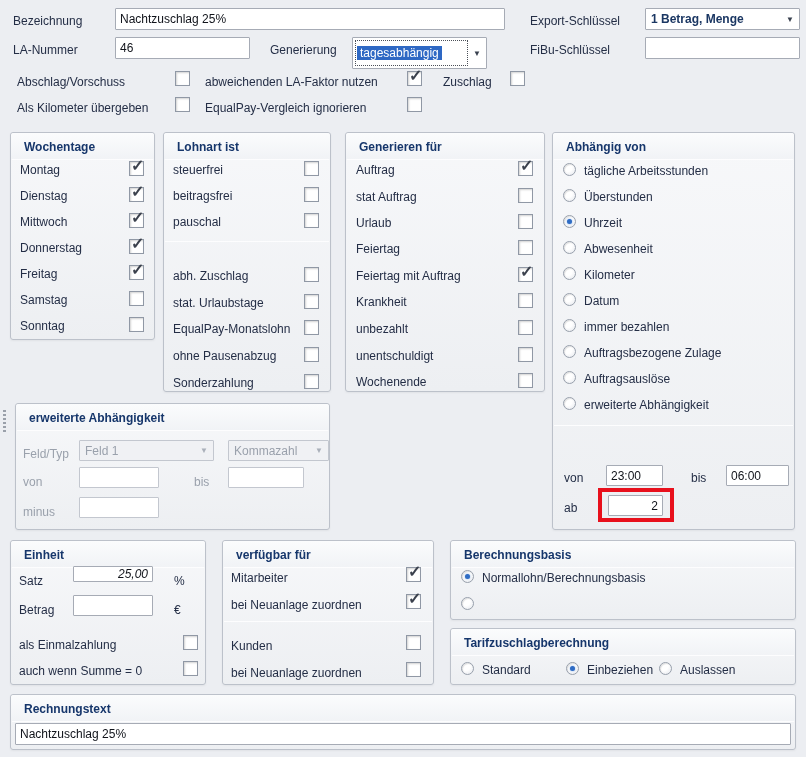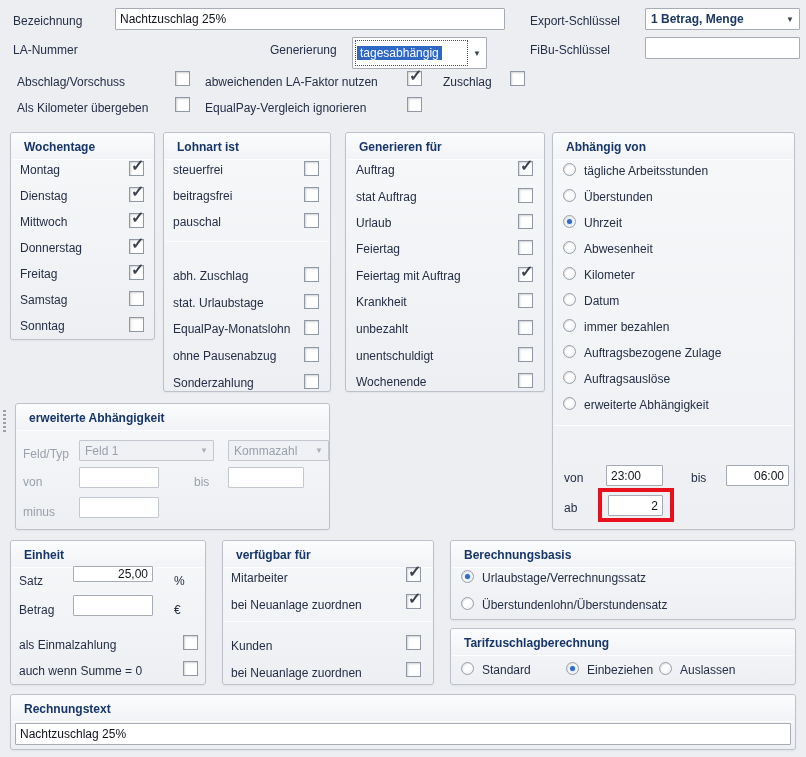--- a/index.html
+++ b/index.html
@@ -40,20 +40,21 @@
 
   <span class="lbl" style="left:13px;top:14px">Bezeichnung</span>
   <input class="tin" style="left: 115px; top: 8px; width: 390px; height: 22px;" value="Nachtzuschlag 25%">
   <span class="lbl" style="left:530px;top:14px">Export-Schlüssel</span>
   <div class="combo" style="left:645px;top:8px;width:155px;height:22px">
     <span class="val bold">1 Betrag, Menge</span>
     <span class="arrow">▼</span>
   </div>
 
   <span class="lbl" style="left:13px;top:43px">LA-Nummer</span>
+  <input class="tin" style="left: 115px; top: 37px; width: 135px; height: 22px;" value="46">
   <span class="lbl" style="left:270px;top:43px">Generierung</span>
   <div class="combo" style="left:352px;top:37px;width:135px;height:32px">
     <span class="focusring">
         <span class="seltext">tagesabhängig</span>
       </span>
     <span class="arrow">▼</span>
   </div>
   <span class="lbl" style="left:530px;top:43px">FiBu-Schlüssel</span>
   <input class="tin" style="left: 645px; top: 37px; width: 155px; height: 22px;" value="">
 
@@ -153,21 +154,21 @@
     <span class="rb" style="left:10px;top:212px"></span>
       <span class="lbl" style="left:31px;top:213px">Auftragsbezogene Zulage</span>
     <span class="rb" style="left:10px;top:238px"></span>
       <span class="lbl" style="left:31px;top:239px">Auftragsauslöse</span>
     <span class="rb" style="left:10px;top:264px"></span>
       <span class="lbl" style="left:31px;top:265px">erweiterte Abhängigkeit</span>
     <span class="sep" style="top:292px"></span>
     <span class="lbl" style="left:11px;top:338px">von</span>
     <input class="tin" style="left: 53px; top: 332px; width: 57px; height: 21px;" value="23:00">
     <span class="lbl" style="left:138px;top:338px">bis</span>
-    <input class="tin" style="left: 173px; top: 332px; width: 63px; height: 21px; text-align: right;" value="06:00">
+    <input class="tin" style="left: 173px; top: 332px; width: 63px; height: 21px;" value="06:00">
     <span class="lbl" style="left:11px;top:368px">ab</span>
     <input class="tin ra" style="left: 55px; top: 362px; width: 55px; height: 21px;" value="2">
     <span class="redbox" style="left:45px;top:355px;width:76px;height:34px"></span>
   </div>
 
   <span class="handle" style="left:3px;top:410px;height:24px"></span>
   <div class="gb" style="left:15px;top:403px;width:315px;height:127px">
     <span class="hdr">erweiterte Abhängigkeit</span>
     <span class="sep gb-sep"></span>
     <span class="lbl dis" style="left:7px;top:43px">Feld/Typ</span>
@@ -184,21 +185,21 @@
     <span class="lbl dis" style="left:178px;top:71px">bis</span>
     <input class="tin dis" style="left: 212px; top: 63px; width: 76px; height: 21px;" value="">
     <span class="lbl dis" style="left:7px;top:101px">minus</span>
     <input class="tin dis" style="left: 63px; top: 93px; width: 80px; height: 21px;" value="">
   </div>
 
   <div class="gb" style="left:10px;top:540px;width:196px;height:145px">
     <span class="hdr">Einheit</span>
     <span class="sep gb-sep"></span>
     <span class="lbl" style="left:8px;top:33px">Satz</span>
-    <input class="tin ra" style="left: 62px; top: 25px; width: 80px; height: 16px;" value="25,00">
+    <input class="tin ra" style="left: 62px; top: 25px; width: 80px; height: 16px; font-style: italic;" value="25,00">
     <span class="unit" style="left:163px;top:33px">%</span>
     <span class="lbl" style="left:8px;top:62px">Betrag</span>
     <input class="tin" style="left: 62px; top: 54px; width: 80px; height: 21px;" value="">
     <span class="unit" style="left:163px;top:62px">€</span>
     <span class="lbl" style="left:8px;top:97px">als Einmalzahlung</span>
     <span class="cb" style="left:172px;top:94px"></span>
     <span class="lbl" style="left:8px;top:123px">auch wenn Summe = 0</span>
     <span class="cb" style="left:172px;top:120px"></span>
   </div>
 
@@ -213,23 +214,22 @@
     <span class="lbl" style="left:8px;top:98px">Kunden</span>
       <span class="cb" style="left:183px;top:94px"></span>
     <span class="lbl" style="left:8px;top:125px">bei Neuanlage zuordnen</span>
       <span class="cb" style="left:183px;top:121px"></span>
   </div>
 
   <div class="gb" style="left:450px;top:540px;width:346px;height:80px">
     <span class="hdr">Berechnungsbasis</span>
     <span class="sep gb-sep"></span>
     <span class="rb on" style="left:10px;top:29px"></span>
-    <span class="lbl" style="left:31px;top:30px">Urlaubstage/Verrechnungssatz</span>
+    <span class="lbl" style="left:31px;top:30px">Normallohn/Berechnungsbasis</span>
     <span class="rb" style="left:10px;top:56px"></span>
-    <span class="lbl" style="left:31px;top:57px">Überstundenlohn/Überstundensatz</span>
   </div>
 
   <div class="gb" style="left:450px;top:628px;width:346px;height:57px">
     <span class="hdr">Tarifzuschlagberechnung</span>
     <span class="sep gb-sep"></span>
     <span class="rb" style="left:10px;top:33px"></span>
     <span class="lbl" style="left:31px;top:34px">Standard</span>
     <span class="rb on" style="left:115px;top:33px"></span>
     <span class="lbl" style="left:136px;top:34px">Einbeziehen</span>
     <span class="rb" style="left:208px;top:33px"></span>

